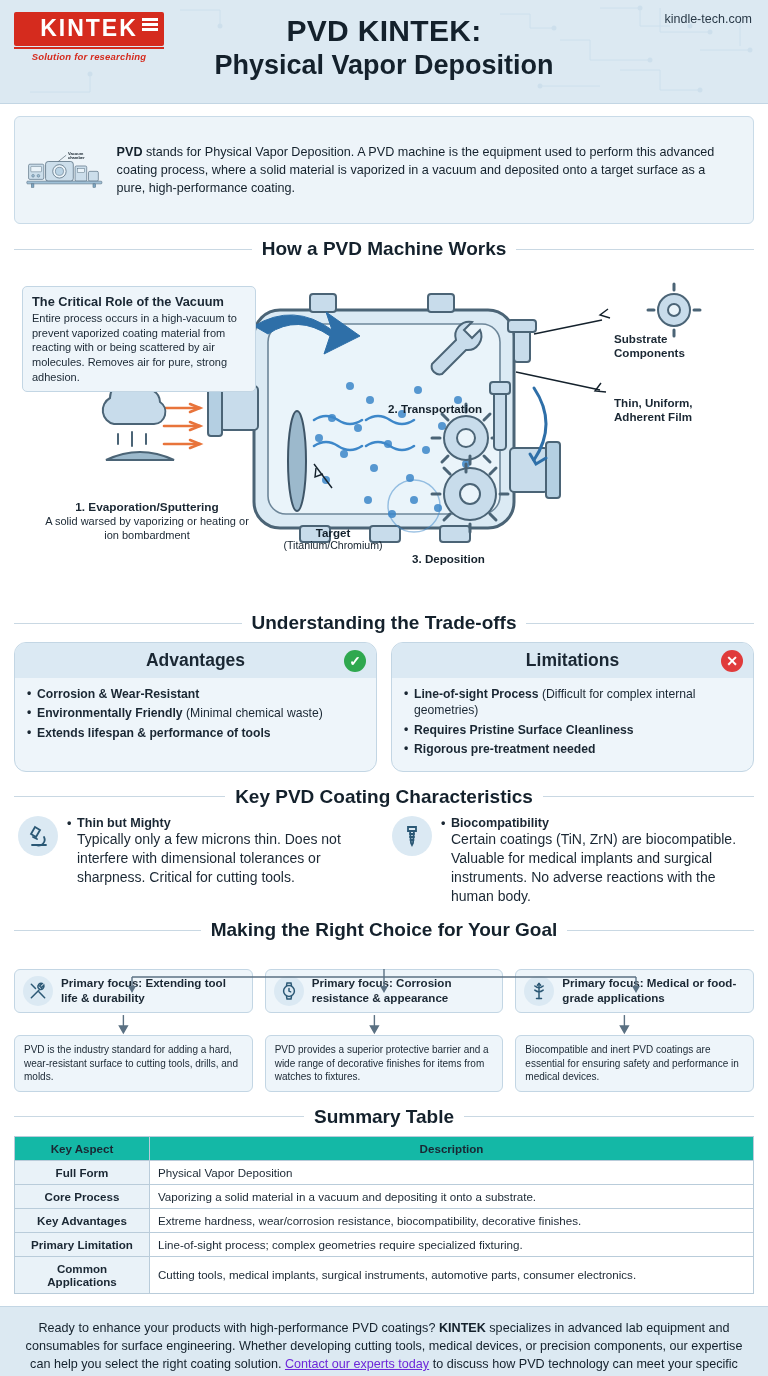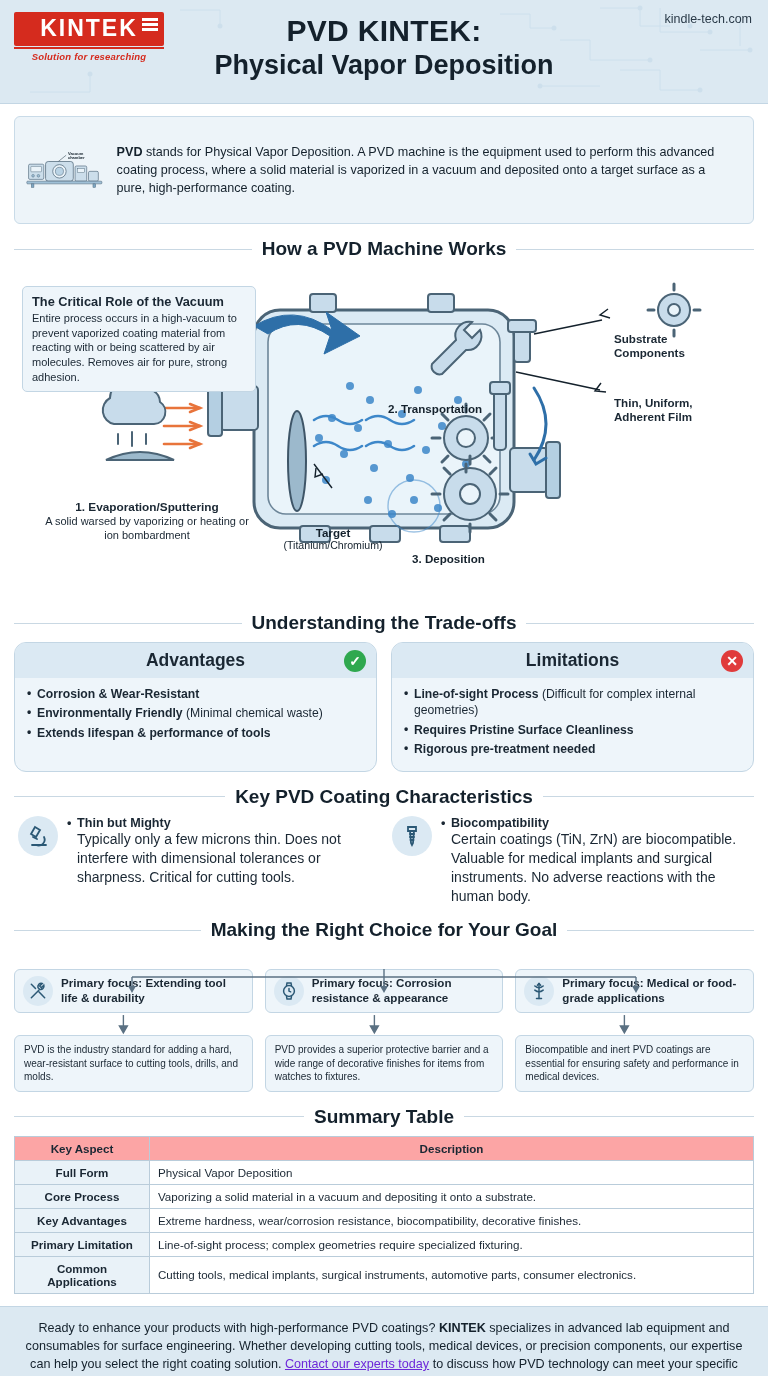--- a/index.html
+++ b/index.html
@@ -192,21 +192,21 @@
     min-height: 56px;
   }
 
   
   table { width: 100%; border-collapse: collapse; }
   th, td {
     border: 1px solid #b9ccda;
     font-size: 11.6px;
     padding: 5px 8px;
   }
-  thead th { background: #fca5a5; font-weight: bold; text-align: center; }
+  thead th { background: #14b8a6; font-weight: bold; text-align: center; }
   tbody td:first-child { background: #e9f2f8; font-weight: bold; text-align: center; width: 135px; }
   tbody td:last-child { background: #fff; }
 
   
   .footer {
     margin-top: 12px;
     background: #dce9f2;
     border-top: 1px solid #c3d6e4;
     padding: 12px 18px 14px;
     text-align: center;

